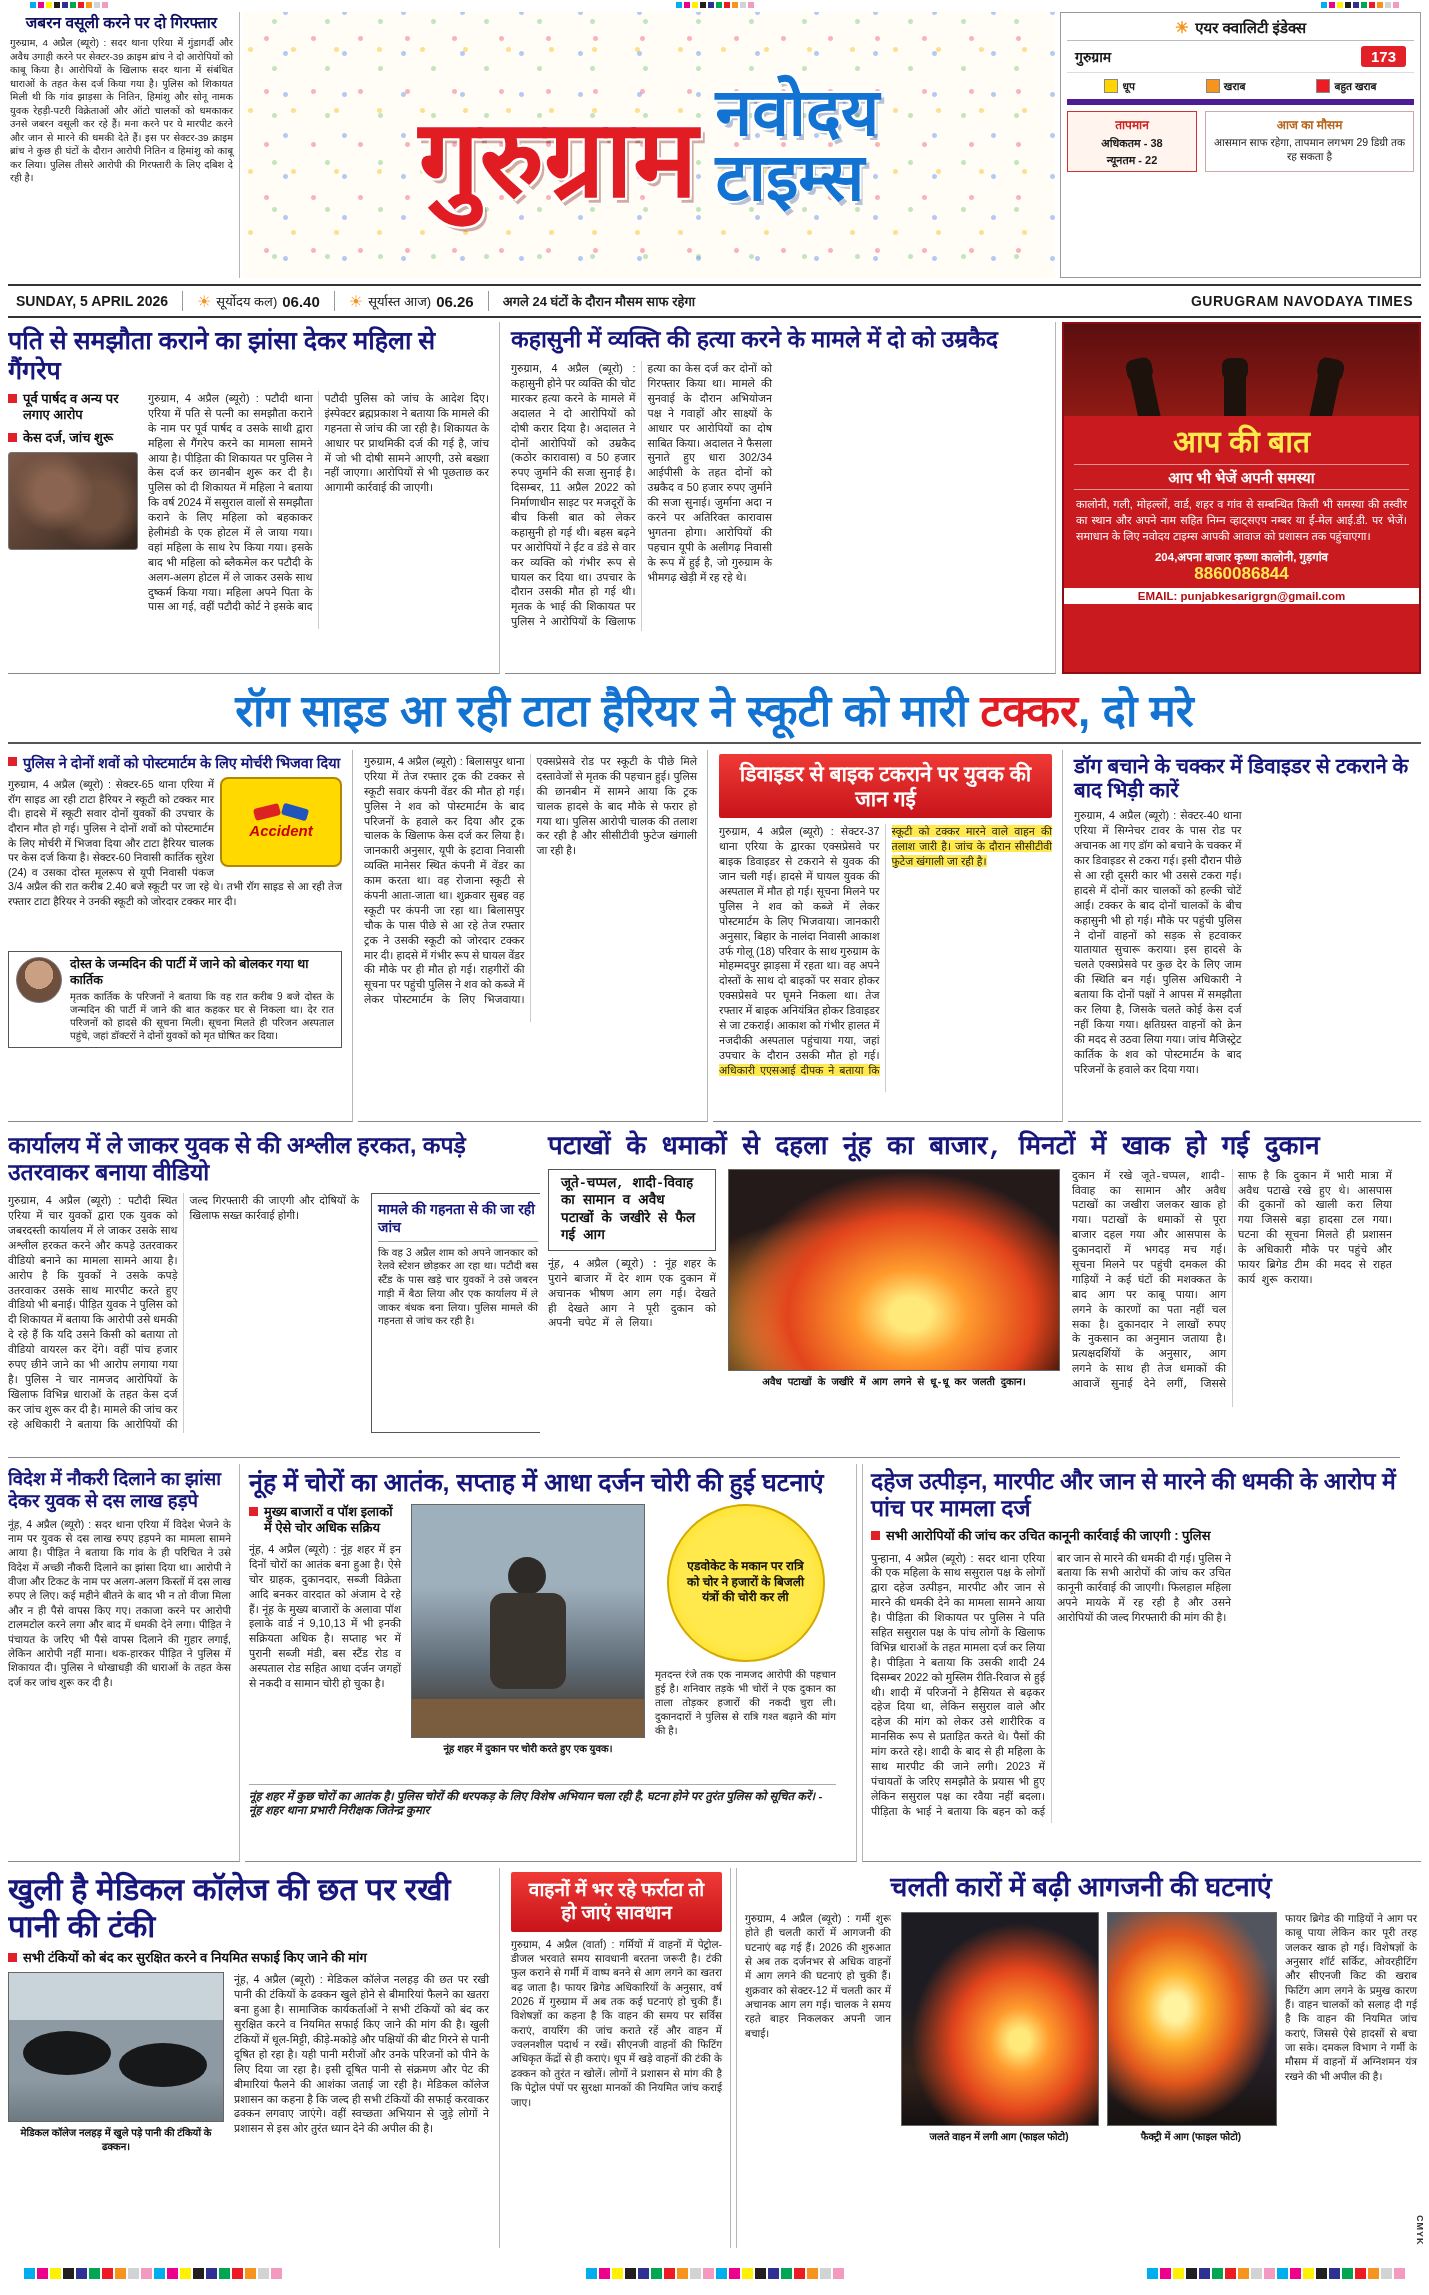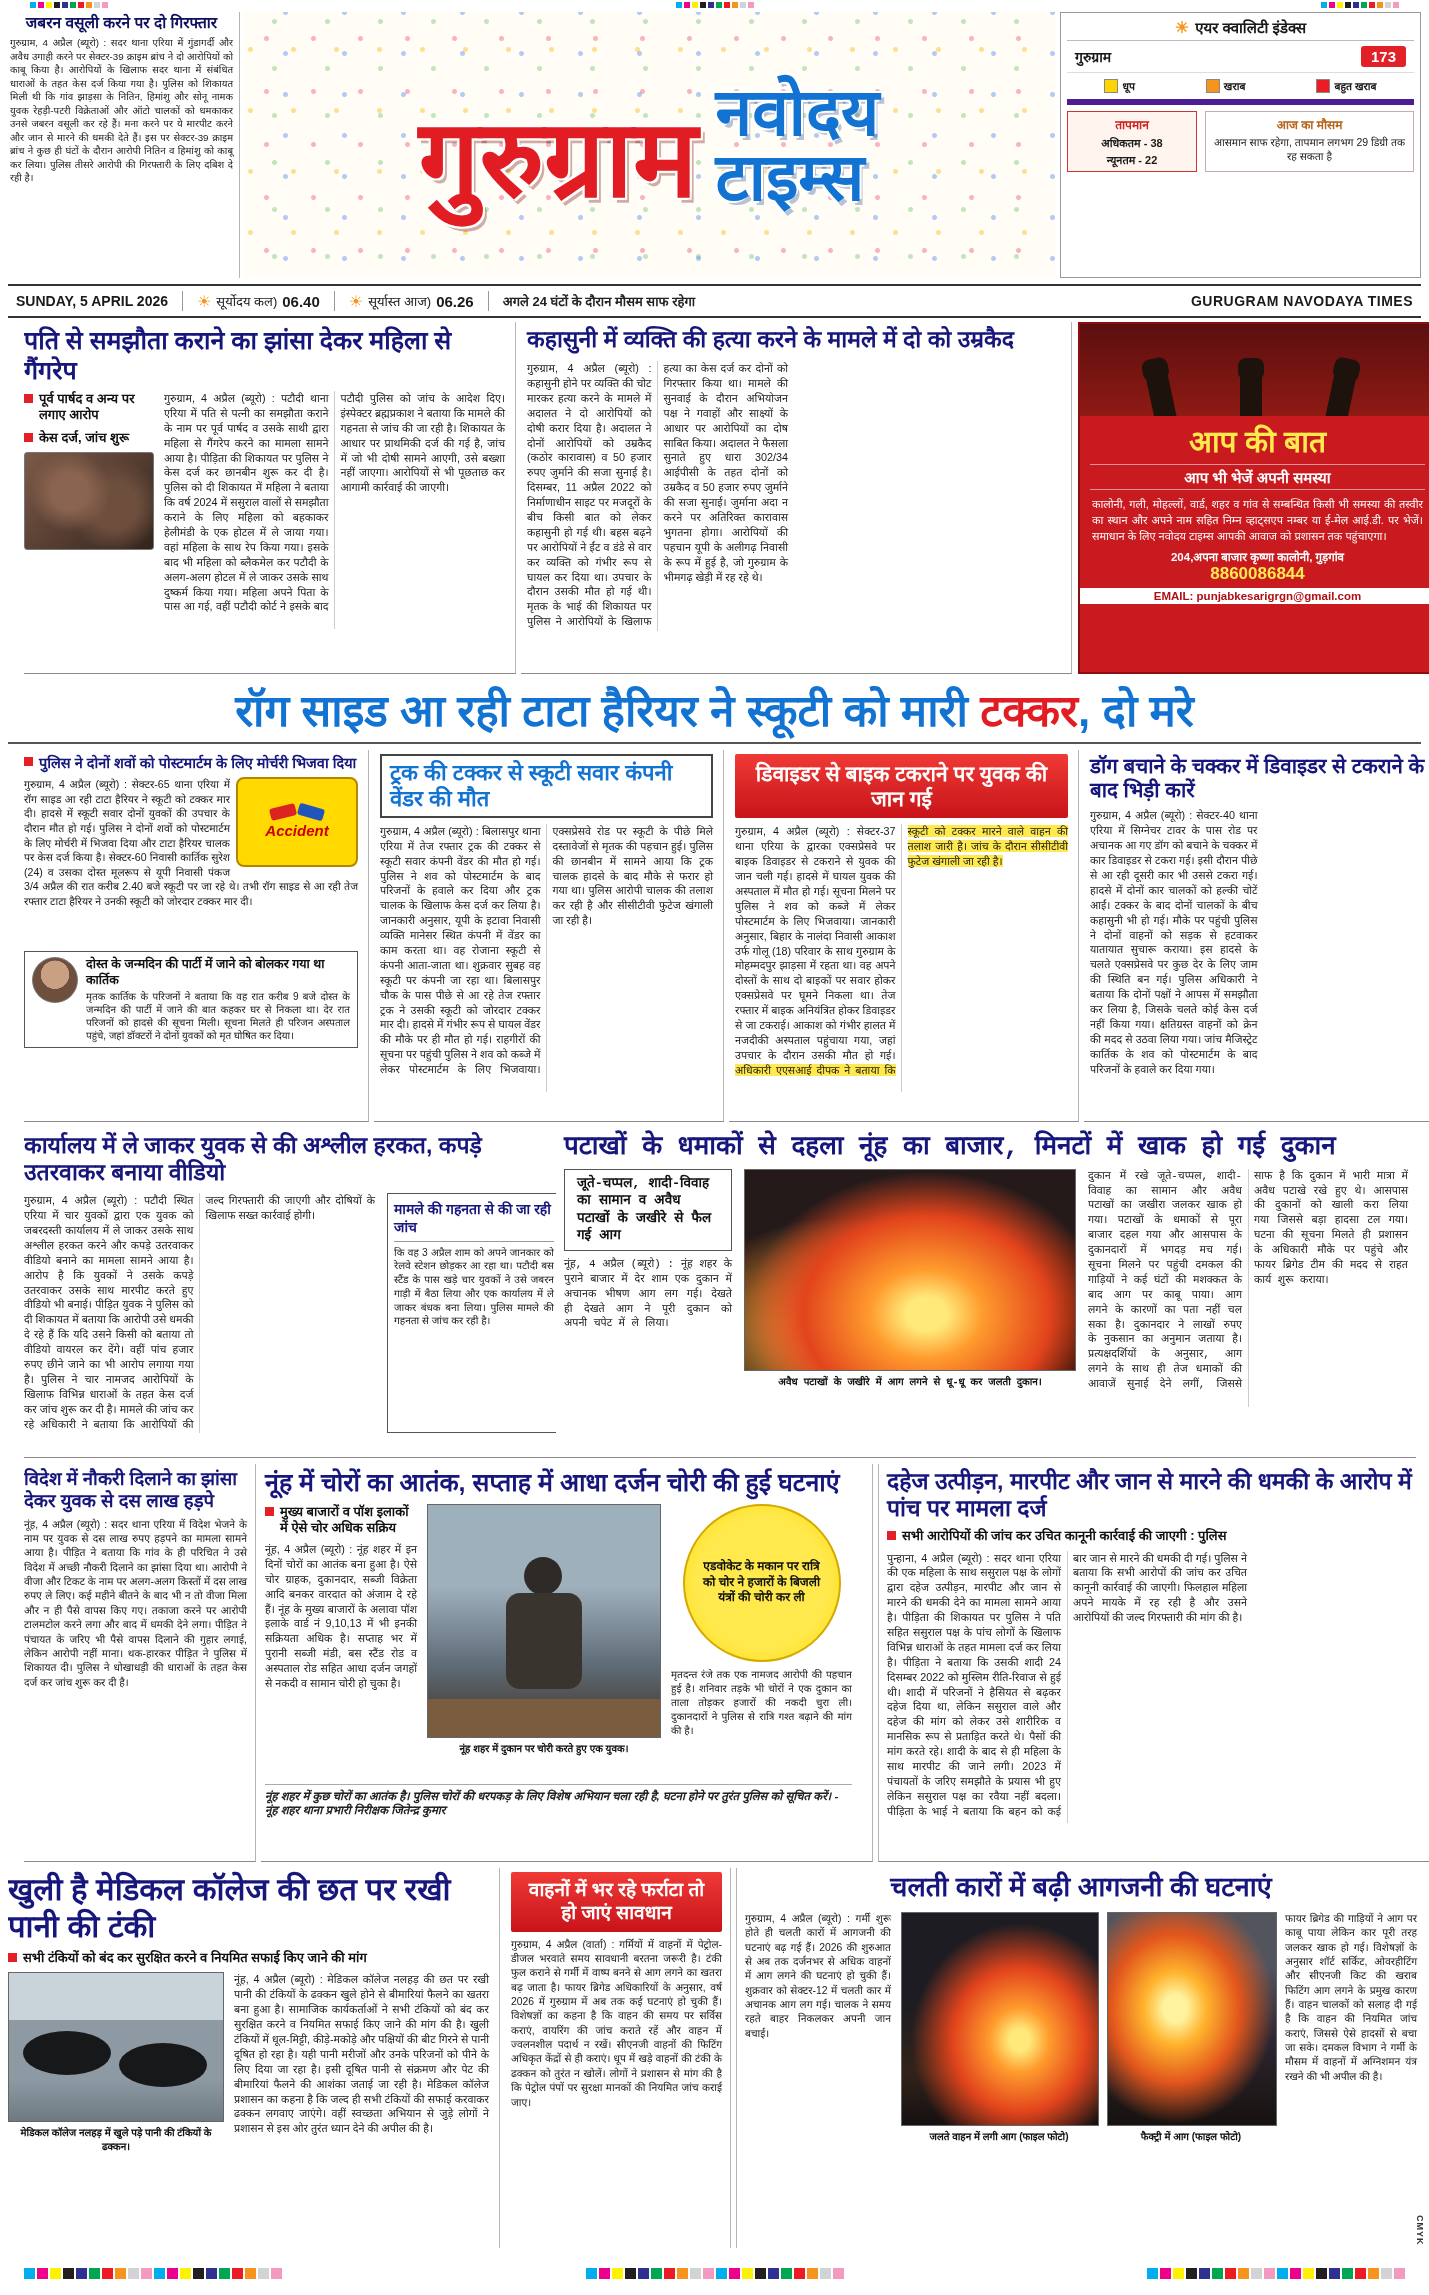--- a/index.html
+++ b/index.html
@@ -1,20 +1,20 @@
 <!DOCTYPE html>
 <html><head>
 <meta charset="utf-8">
 <style>
   html,body{margin:0;padding:0;background:#e8e8e8;}
   .page{position:relative;width:1429px;height:2295px;background:#fff;margin:0 auto;
         font-family:"Liberation Sans", sans-serif;color:#1a1a1a;overflow:hidden;}
   .sec{position:absolute;overflow:hidden;background:#fff;box-sizing:border-box;}
   .vr{border-right:1px solid #b5b5b5;}
-  .rule{border-bottom:1.5px solid #8a8a8a;margin-left:16px;}
+  .rule{border-bottom:1.5px solid #8a8a8a;}
   .body{font-size:10.8px;line-height:1.38;text-align:justify;color:#191919;column-fill:auto;}
   .cols2{column-count:2;column-gap:12px;column-rule:1px solid #ccc;}
   .cols3{column-count:3;column-gap:12px;column-rule:1px solid #ccc;}
   .cols4{column-count:4;column-gap:12px;column-rule:1px solid #ccc;}
   .headline{color:#16167d;font-weight:bold;line-height:1.18;}
   .kicker-item{display:flex;gap:6px;align-items:flex-start;font-weight:bold;font-size:13px;line-height:1.25;color:#111;margin-bottom:6px;}
   .bullet-sq{flex:0 0 auto;width:9px;height:9px;background:#e22028;margin-top:3px;}
   .caption{font-size:10px;font-weight:bold;text-align:center;margin-top:3px;color:#111;}
   .hl{background:#ffe94d;}
 
@@ -380,23 +380,20 @@
     <div class="inset-box">
       <div class="inset-av"></div>
       <div class="inset-tx">
         <div class="inset-t">दोस्त के जन्मदिन की पार्टी में जाने को बोलकर गया था कार्तिक</div>
         <div class="inset-b">मृतक कार्तिक के परिजनों ने बताया कि वह रात करीब 9 बजे दोस्त के जन्मदिन की पार्टी में जाने की बात कहकर घर से निकला था। देर रात परिजनों को हादसे की सूचना मिली। सूचना मिलते ही परिजन अस्पताल पहुंचे, जहां डॉक्टरों ने दोनों युवकों को मृत घोषित कर दिया।</div>
       </div>
     </div>
   </div>
 
   <div class="sec vr rule" id="sec-truck">
-    <div class="truck-hbox">
-        <div class="headline">ट्रक की टक्कर से स्कूटी सवार कंपनी वेंडर की मौत</div>
-      </div>
     <div class="body cols2">गुरुग्राम, 4 अप्रैल (ब्यूरो) : बिलासपुर थाना एरिया में तेज रफ्तार ट्रक की टक्कर से स्कूटी सवार कंपनी वेंडर की मौत हो गई। पुलिस ने शव को पोस्टमार्टम के बाद परिजनों के हवाले कर दिया और ट्रक चालक के खिलाफ केस दर्ज कर लिया है। जानकारी अनुसार, यूपी के इटावा निवासी व्यक्ति मानेसर स्थित कंपनी में वेंडर का काम करता था। वह रोजाना स्कूटी से कंपनी आता-जाता था। शुक्रवार सुबह वह स्कूटी पर कंपनी जा रहा था। बिलासपुर चौक के पास पीछे से आ रहे तेज रफ्तार ट्रक ने उसकी स्कूटी को जोरदार टक्कर मार दी। हादसे में गंभीर रूप से घायल वेंडर की मौके पर ही मौत हो गई। राहगीरों की सूचना पर पहुंची पुलिस ने शव को कब्जे में लेकर पोस्टमार्टम के लिए भिजवाया। एक्सप्रेसवे रोड पर स्कूटी के पीछे मिले दस्तावेजों से मृतक की पहचान हुई। पुलिस की छानबीन में सामने आया कि ट्रक चालक हादसे के बाद मौके से फरार हो गया था। पुलिस आरोपी चालक की तलाश कर रही है और सीसीटीवी फुटेज खंगाली जा रही है।</div>
   </div>
 
   <div class="sec vr rule" id="sec-divider">
     <div class="red-hbox">डिवाइडर से बाइक टकराने पर युवक की जान गई</div>
     <div class="body cols2">
       <span>गुरुग्राम, 4 अप्रैल (ब्यूरो) : सेक्टर-37 थाना एरिया के द्वारका एक्सप्रेसवे पर बाइक डिवाइडर से टकराने से युवक की जान चली गई। हादसे में घायल युवक की अस्पताल में मौत हो गई। सूचना मिलने पर पुलिस ने शव को कब्जे में लेकर पोस्टमार्टम के लिए भिजवाया। जानकारी अनुसार, बिहार के नालंदा निवासी आकाश उर्फ गोलू (18) परिवार के साथ गुरुग्राम के मोहम्मदपुर झाड़सा में रहता था। वह अपने दोस्तों के साथ दो बाइकों पर सवार होकर एक्सप्रेसवे पर घूमने निकला था। तेज रफ्तार में बाइक अनियंत्रित होकर डिवाइडर से जा टकराई। आकाश को गंभीर हालत में नजदीकी अस्पताल पहुंचाया गया, जहां उपचार के दौरान उसकी मौत हो गई।</span>
       <span class="hl">अधिकारी एएसआई दीपक ने बताया कि स्कूटी को टक्कर मारने वाले वाहन की तलाश जारी है। जांच के दौरान सीसीटीवी फुटेज खंगाली जा रही है।</span>
     </div>
   </div>

